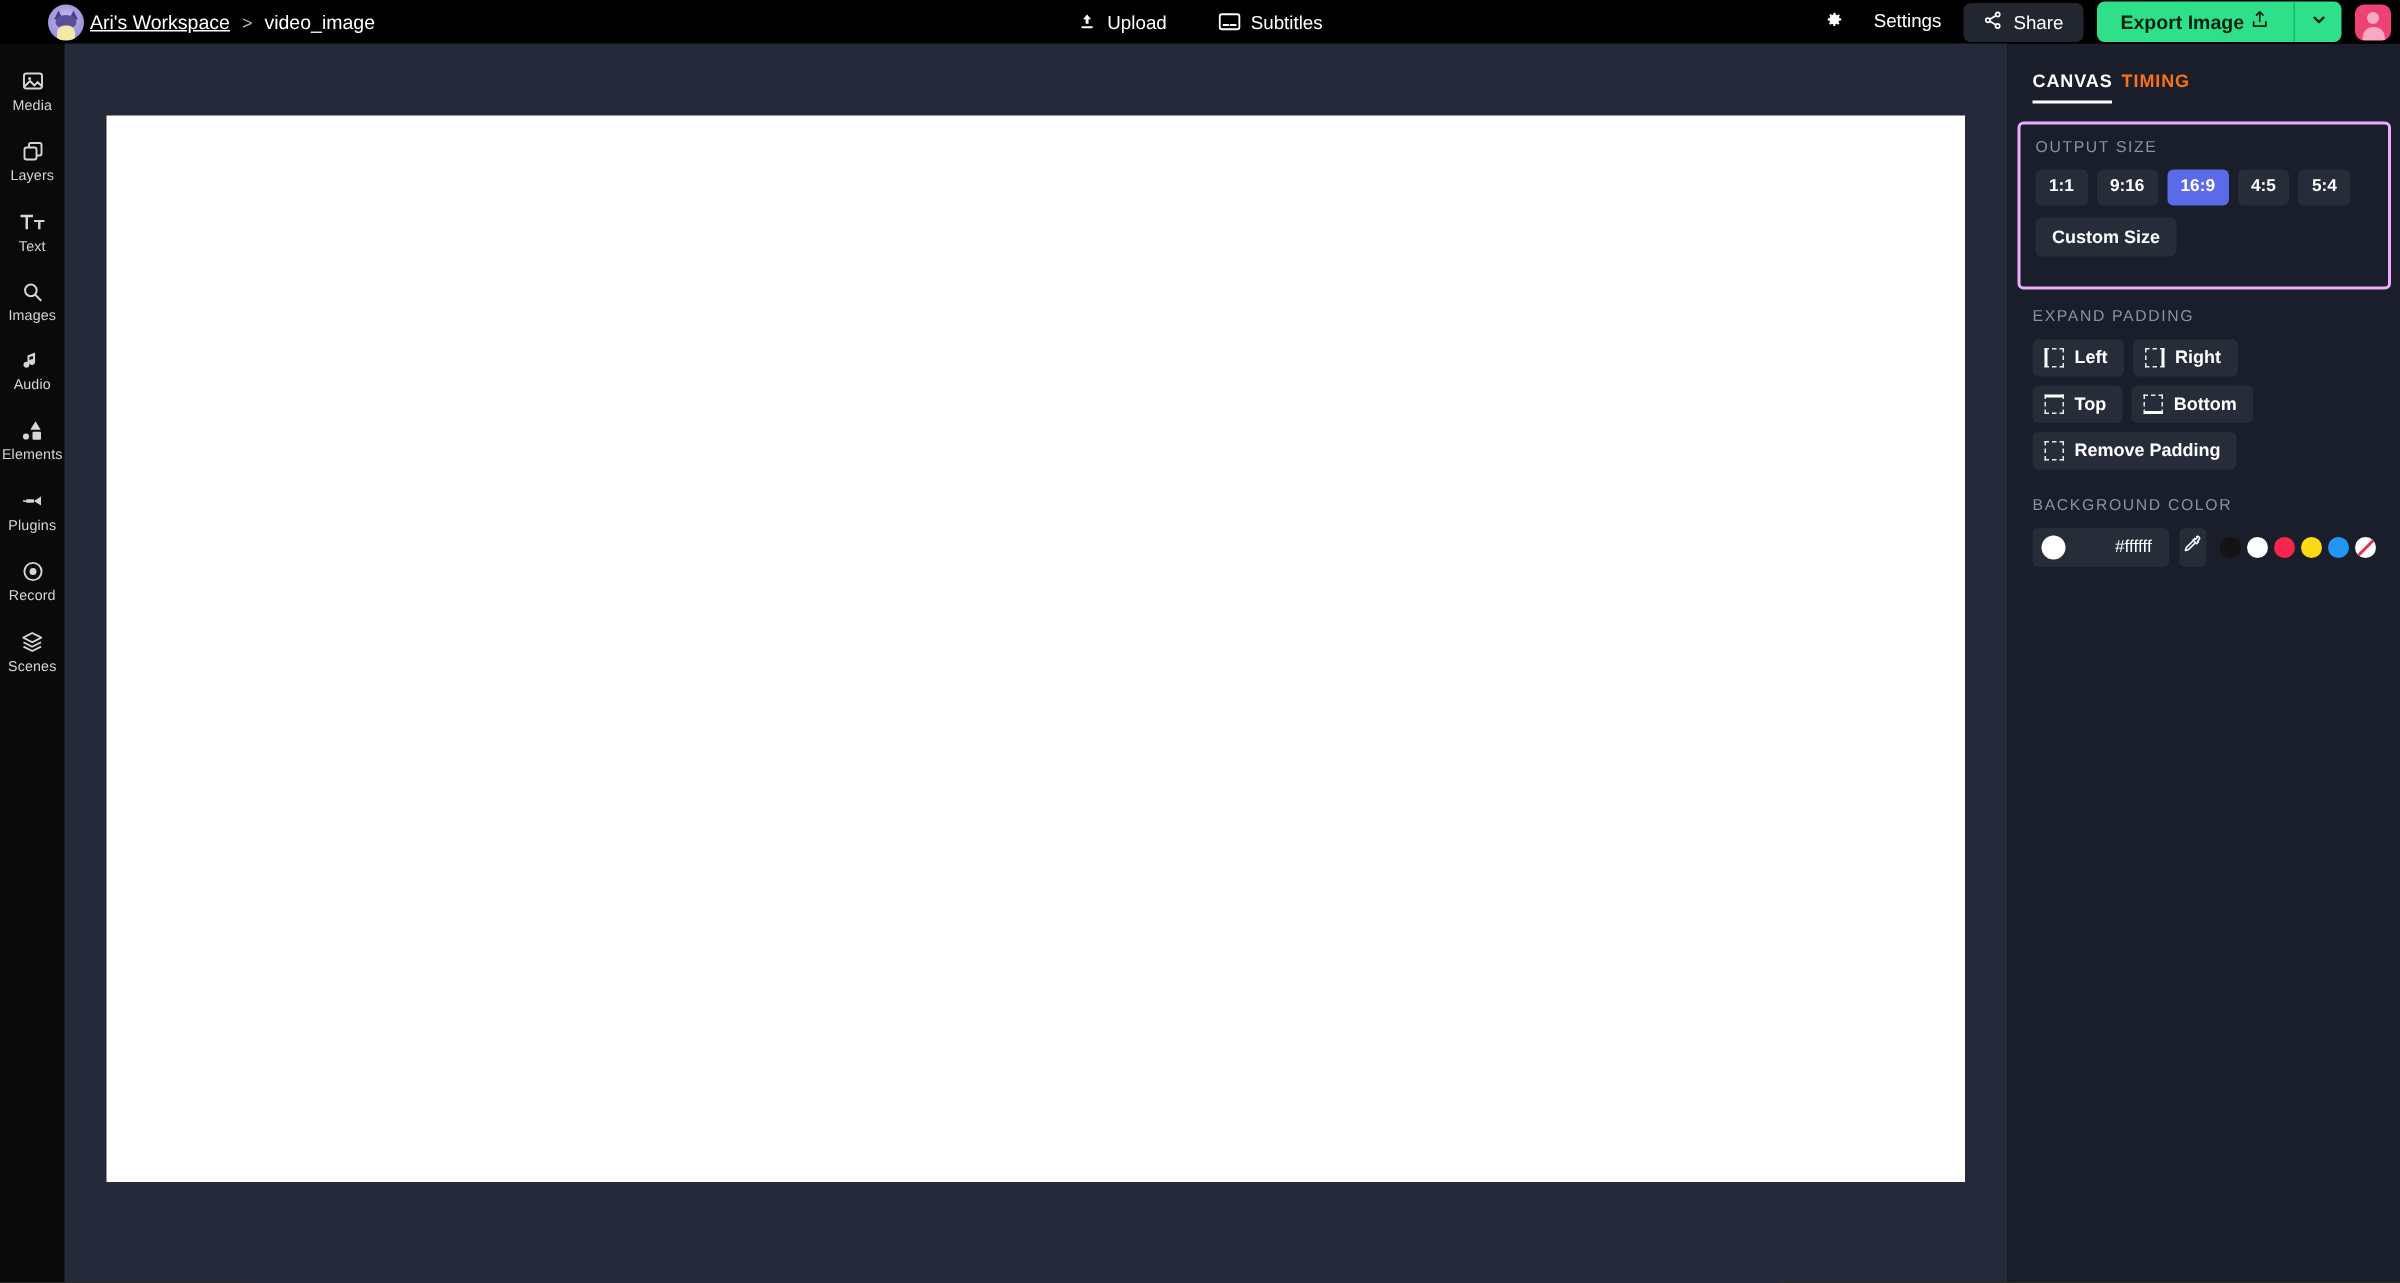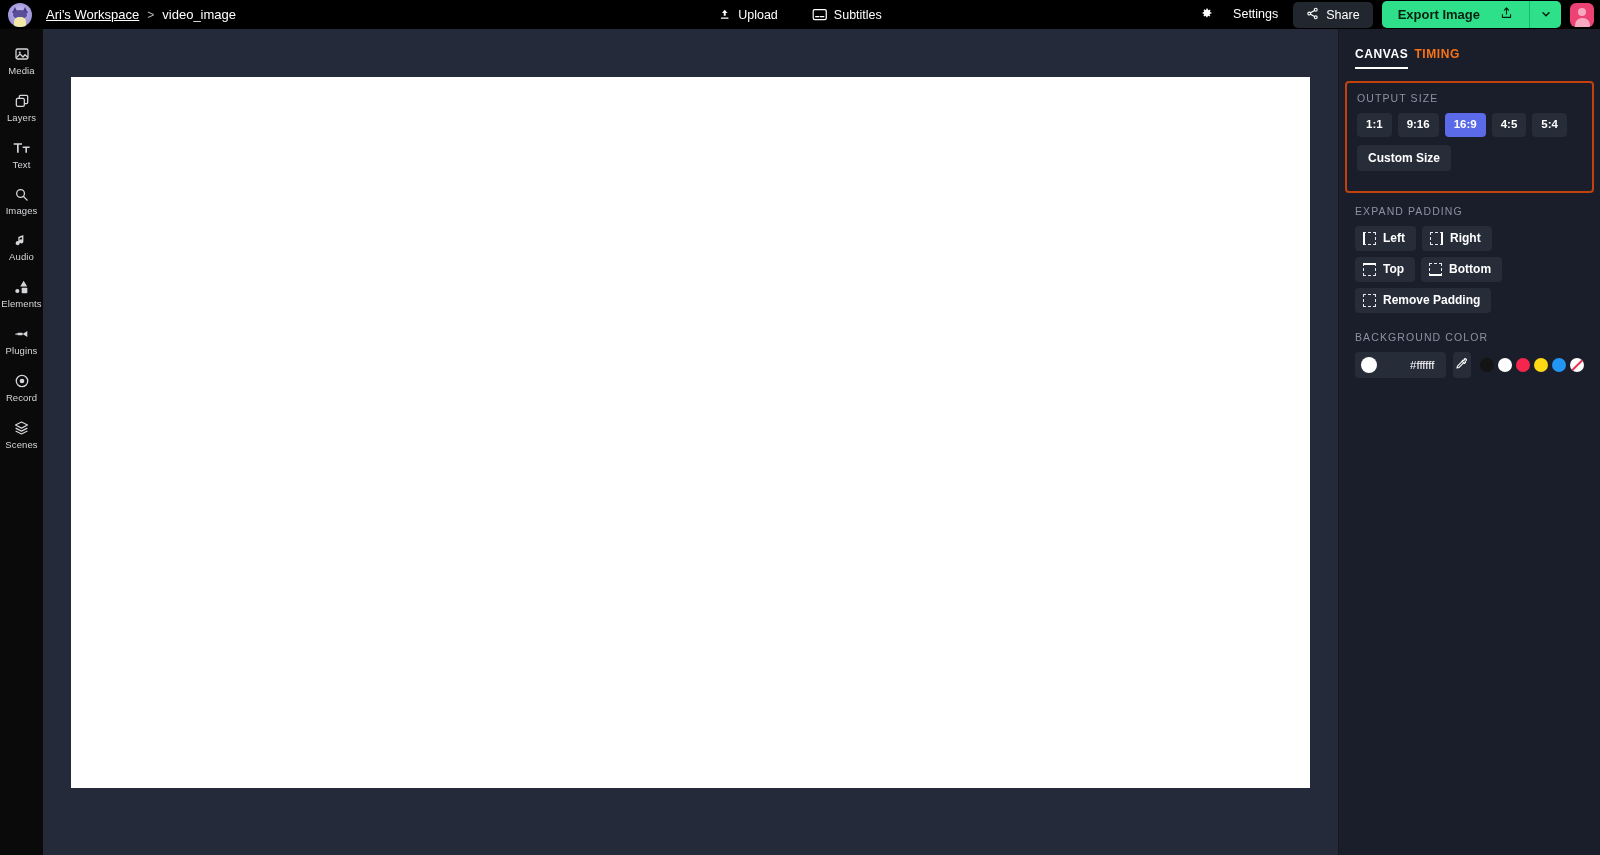--- a/index.html
+++ b/index.html
@@ -23,22 +23,23 @@
     height: 29px;
     flex: 0 0 29px;
     background: #000000;
     display: flex;
     align-items: center;
     width: 100%;
   }
   .brand {
     display: flex;
     align-items: center;
-    gap: 14px;
+    gap: 4px;
     padding-left: 8px;
+    margin-left: 24px;
   }
   .brand-logo {
     width: 24px; height: 24px;
     border-radius: 50%;
     background: radial-gradient(circle at 50% 42%, #c9c3ef 0%, #a79ee0 48%, #8e85d4 100%);
     position: relative;
     overflow: hidden;
     flex: 0 0 24px;
   }
   .brand-logo .ears {
@@ -98,21 +99,21 @@
     background: #22262f; color: #ffffff;
     font-size: 12.5px; font-weight: 400;
     padding: 5px 13px; border-radius: 5px; cursor: pointer;
   }
   .export-group {
     display: flex; align-items: stretch;
     border-radius: 5px; overflow: hidden;
     background: #2ee08a;
   }
   .export-btn {
-    display: flex; align-items: center; gap: 20px;
+    display: flex; align-items: center; gap: 4px;
     color: #05210f; font-size: 13px; font-weight: 700;
     padding: 5px 16px; cursor: pointer;
   }
   .export-caret {
     width: 32px;
     display: flex; align-items: center; justify-content: center;
     border-left: 1px solid #17b96a;
     cursor: pointer;
   }
   .avatar {
@@ -198,21 +199,21 @@
     color: #f97316; cursor: pointer;
     padding-bottom: 6px;
     border-bottom: 2px solid transparent;
   }
   .ptab.active { color: #ffffff; border-bottom-color: #ffffff; }
 
   .panel-body { padding: 0 0 0 0; }
 
   .section-hl {
     margin: 12px 6px 0 6px;
-    border: 2px solid #c2410c;
+    border: 2px solid #f0abfc;
     border-radius: 4px;
     padding: 9px 10px 12px 10px;
   }
   .section { padding: 12px 16px 0 16px; }
 
   .sec-title {
     font-size: 10.5px; letter-spacing: 1.1px;
     color: #8b92a3; font-weight: 400;
     margin-bottom: 9px;
   }

